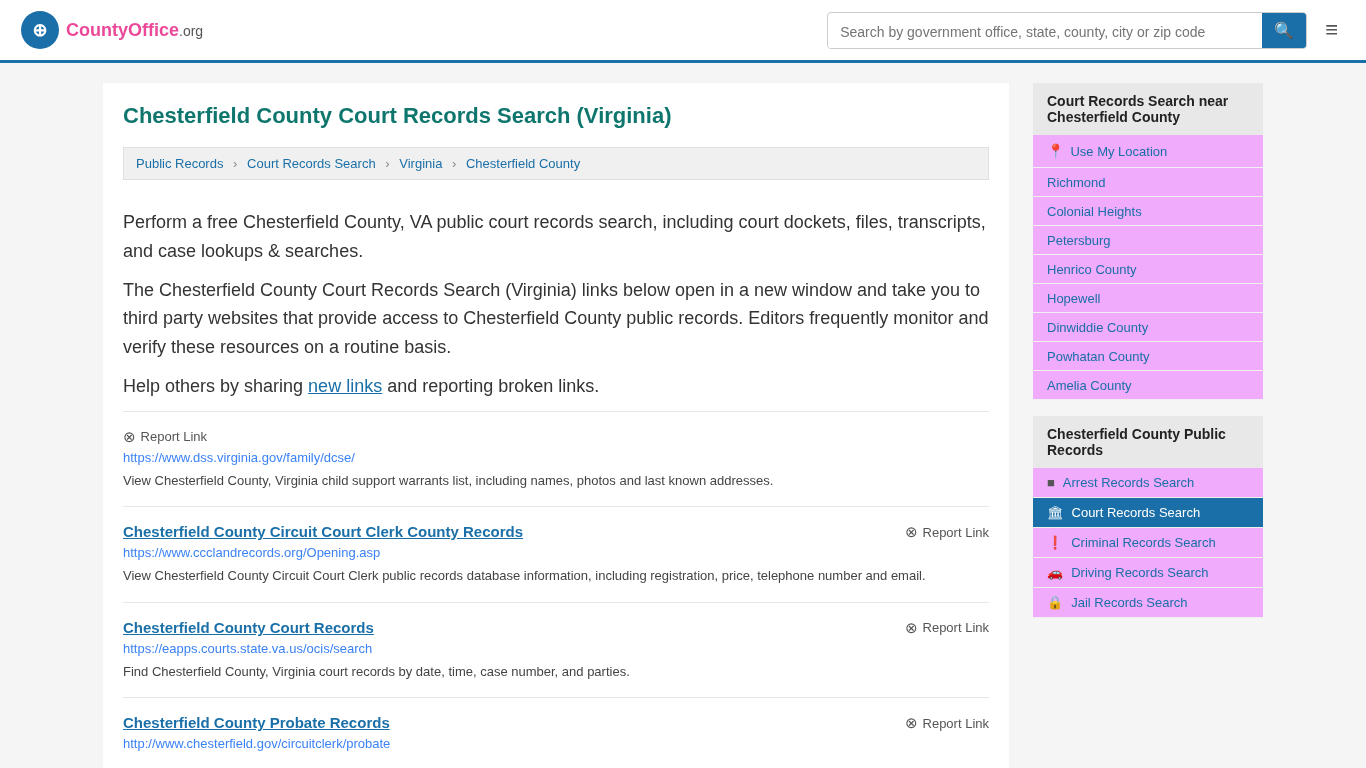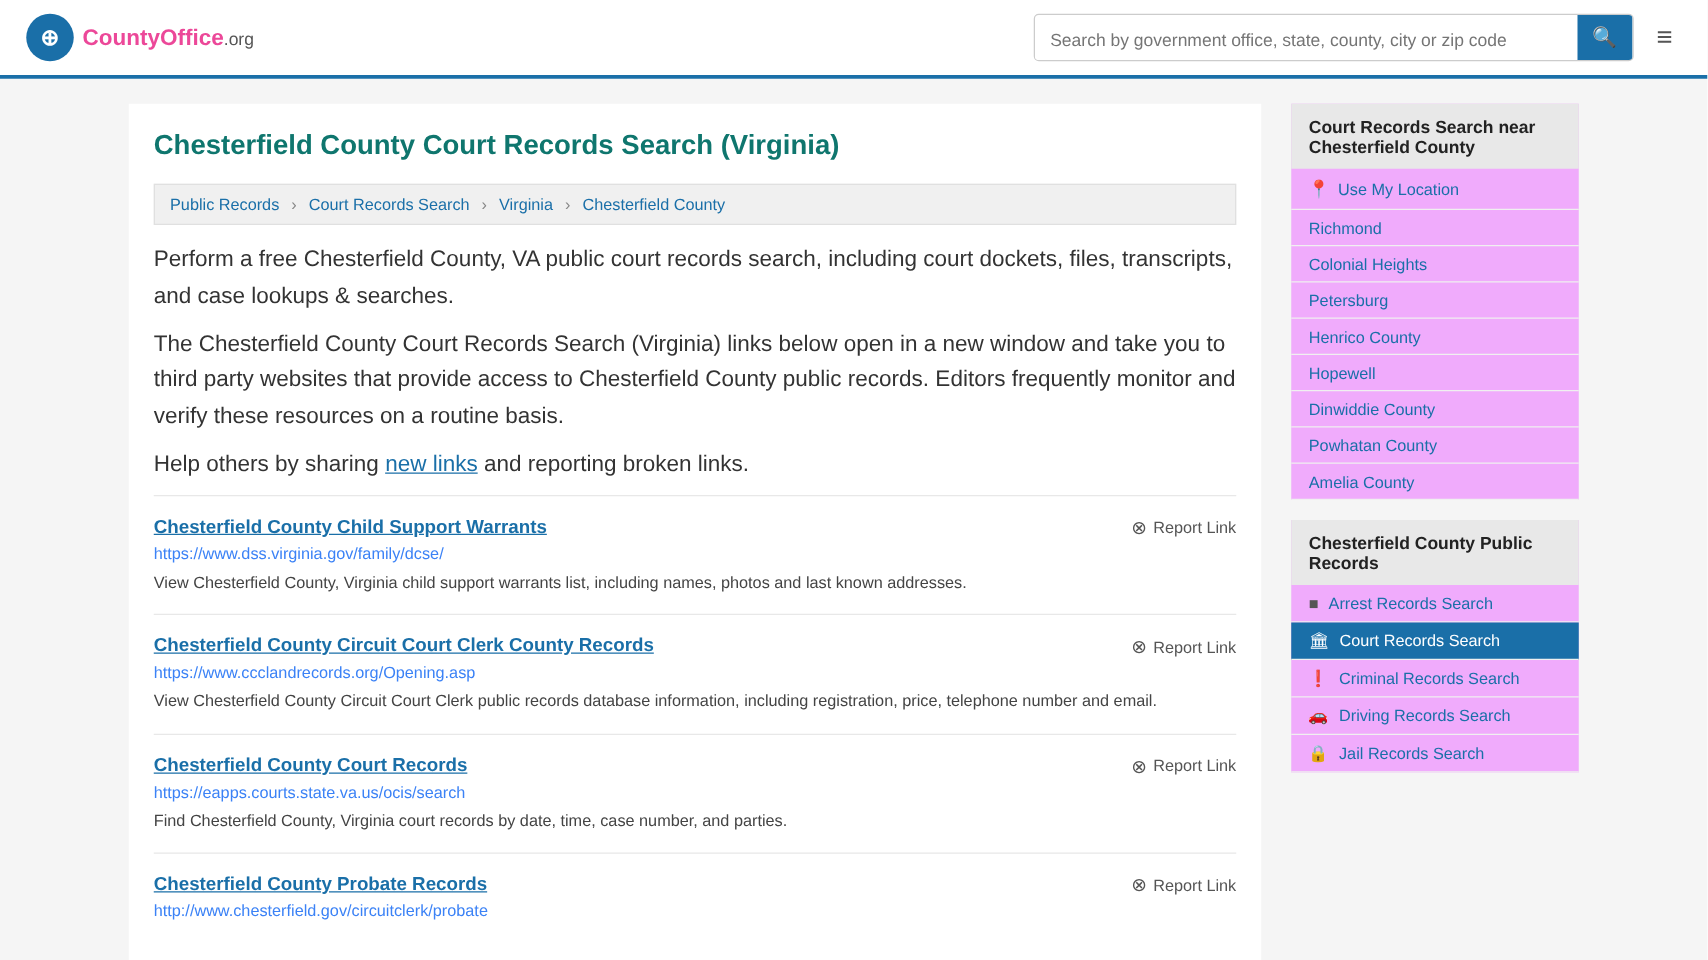--- a/index.html
+++ b/index.html
@@ -80,21 +80,21 @@
       font-size: 22px;
       font-weight: bold;
       color: #0f766e;
       margin-bottom: 18px;
     }
     .breadcrumb {
       background: #f0f0f0;
       padding: 8px 12px;
       font-size: 13px;
       color: #555;
-      margin-bottom: 13px;
+      margin-bottom: 28px;
       border: 1px solid #e0e0e0;
     }
     .breadcrumb a {
       color: #1a6fa8;
       text-decoration: none;
     }
     .breadcrumb-sep { margin: 0 6px; color: #888; }
 
     .description {
       font-size: 18px;
@@ -260,21 +260,20 @@
     <p class="description">Perform a free Chesterfield County, VA public court records search, including court dockets, files, transcripts, and case lookups &amp; searches.</p>
     <p class="description">The Chesterfield County Court Records Search (Virginia) links below open in a new window and take you to third party websites that provide access to Chesterfield County public records. Editors frequently monitor and verify these resources on a routine basis.</p>
     <p class="description">
       <span>Help others by sharing </span><a href="#">new links</a><span> and reporting broken links.</span>
     </p>
 
     <div>
 
       <div class="result-item">
         <div class="result-header">
-          <a class="result-title" href="#">Chesterfield County Child Support Warrants</a>
           <div class="report-link">
             <span class="report-icon">⊗</span>
             <span>Report Link</span>
           </div>
         </div>
         <div class="result-url">https://www.dss.virginia.gov/family/dcse/</div>
         <div class="result-desc">View Chesterfield County, Virginia child support warrants list, including names, photos and last known addresses.</div>
       </div>
 
       <div class="result-item">

